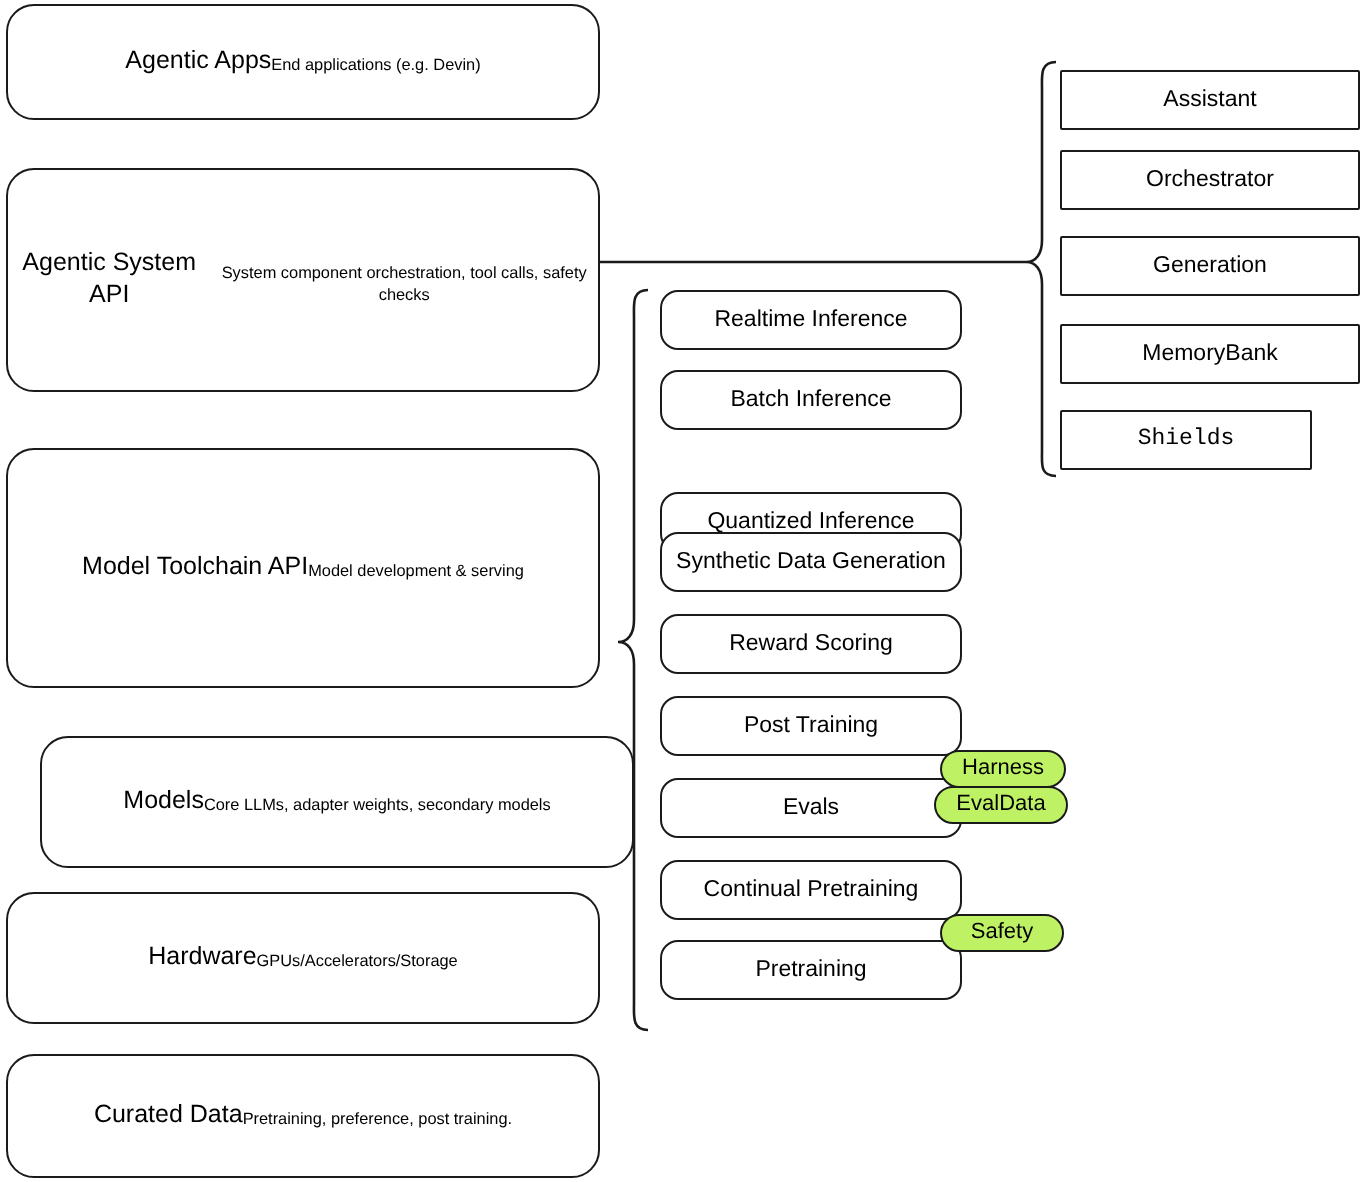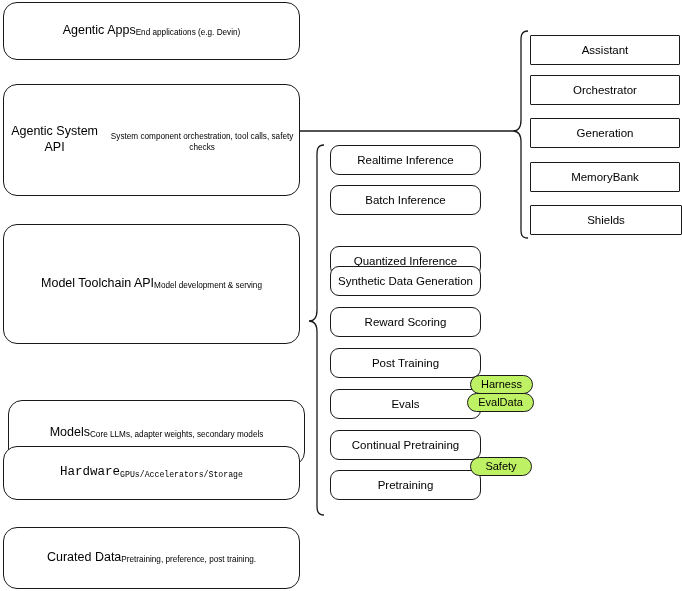--- a/index.html
+++ b/index.html
@@ -75,26 +75,26 @@
   <div class="node layer" style="left:3px;top:84px;width:297px;height:112px;">
     <div class="title">Agentic System API</div>
     <div class="sub">System component orchestration, tool calls, safety checks</div>
   </div>
 
   <div class="node layer" style="left:3px;top:224px;width:297px;height:120px;">
     <div class="title">Model Toolchain API</div>
     <div class="sub">Model development &amp; serving</div>
   </div>
 
-  <div class="node layer" style="left:8px;top:368px;width:297px;height:66px;margin-top:32px;">
+  <div class="node layer" style="left:20px;top:368px;width:297px;height:66px;">
     <div class="title">Models</div>
     <div class="sub">Core LLMs, adapter weights, secondary models</div>
   </div>
 
-  <div class="node layer" style="left:3px;top:446px;width:297px;height:54px;font-family:Liberation Mono, monospace;">
+  <div class="node layer" style="left:3px;top:446px;width:297px;height:66px;">
     <div class="title">Hardware</div>
     <div class="sub">GPUs/Accelerators/Storage</div>
   </div>
 
   <div class="node layer" style="left:3px;top:527px;width:297px;height:62px;">
     <div class="title">Curated Data</div>
     <div class="sub">Pretraining, preference, post training.</div>
   </div>
 
   <div class="node capsule" style="left:330px;top:145px;width:151px;height:30px;">
@@ -140,17 +140,17 @@
   </div>
   <div class="node pill" style="left:530px;top:75px;width:150px;height:30px;">
     <span>Orchestrator</span>
   </div>
   <div class="node pill" style="left:530px;top:118px;width:150px;height:30px;">
     <span>Generation</span>
   </div>
   <div class="node pill" style="left:530px;top:162px;width:150px;height:30px;">
     <span>MemoryBank</span>
   </div>
-  <div class="node pill" style="left:530px;top:205px;width:152px;height:30px;">
+  <div class="node pill" style="left:530px;top:205px;width:126px;height:30px;font-family:Liberation Mono, monospace;">
     <span>Shields</span>
   </div>
 
 </div>
 
 </body></html>

